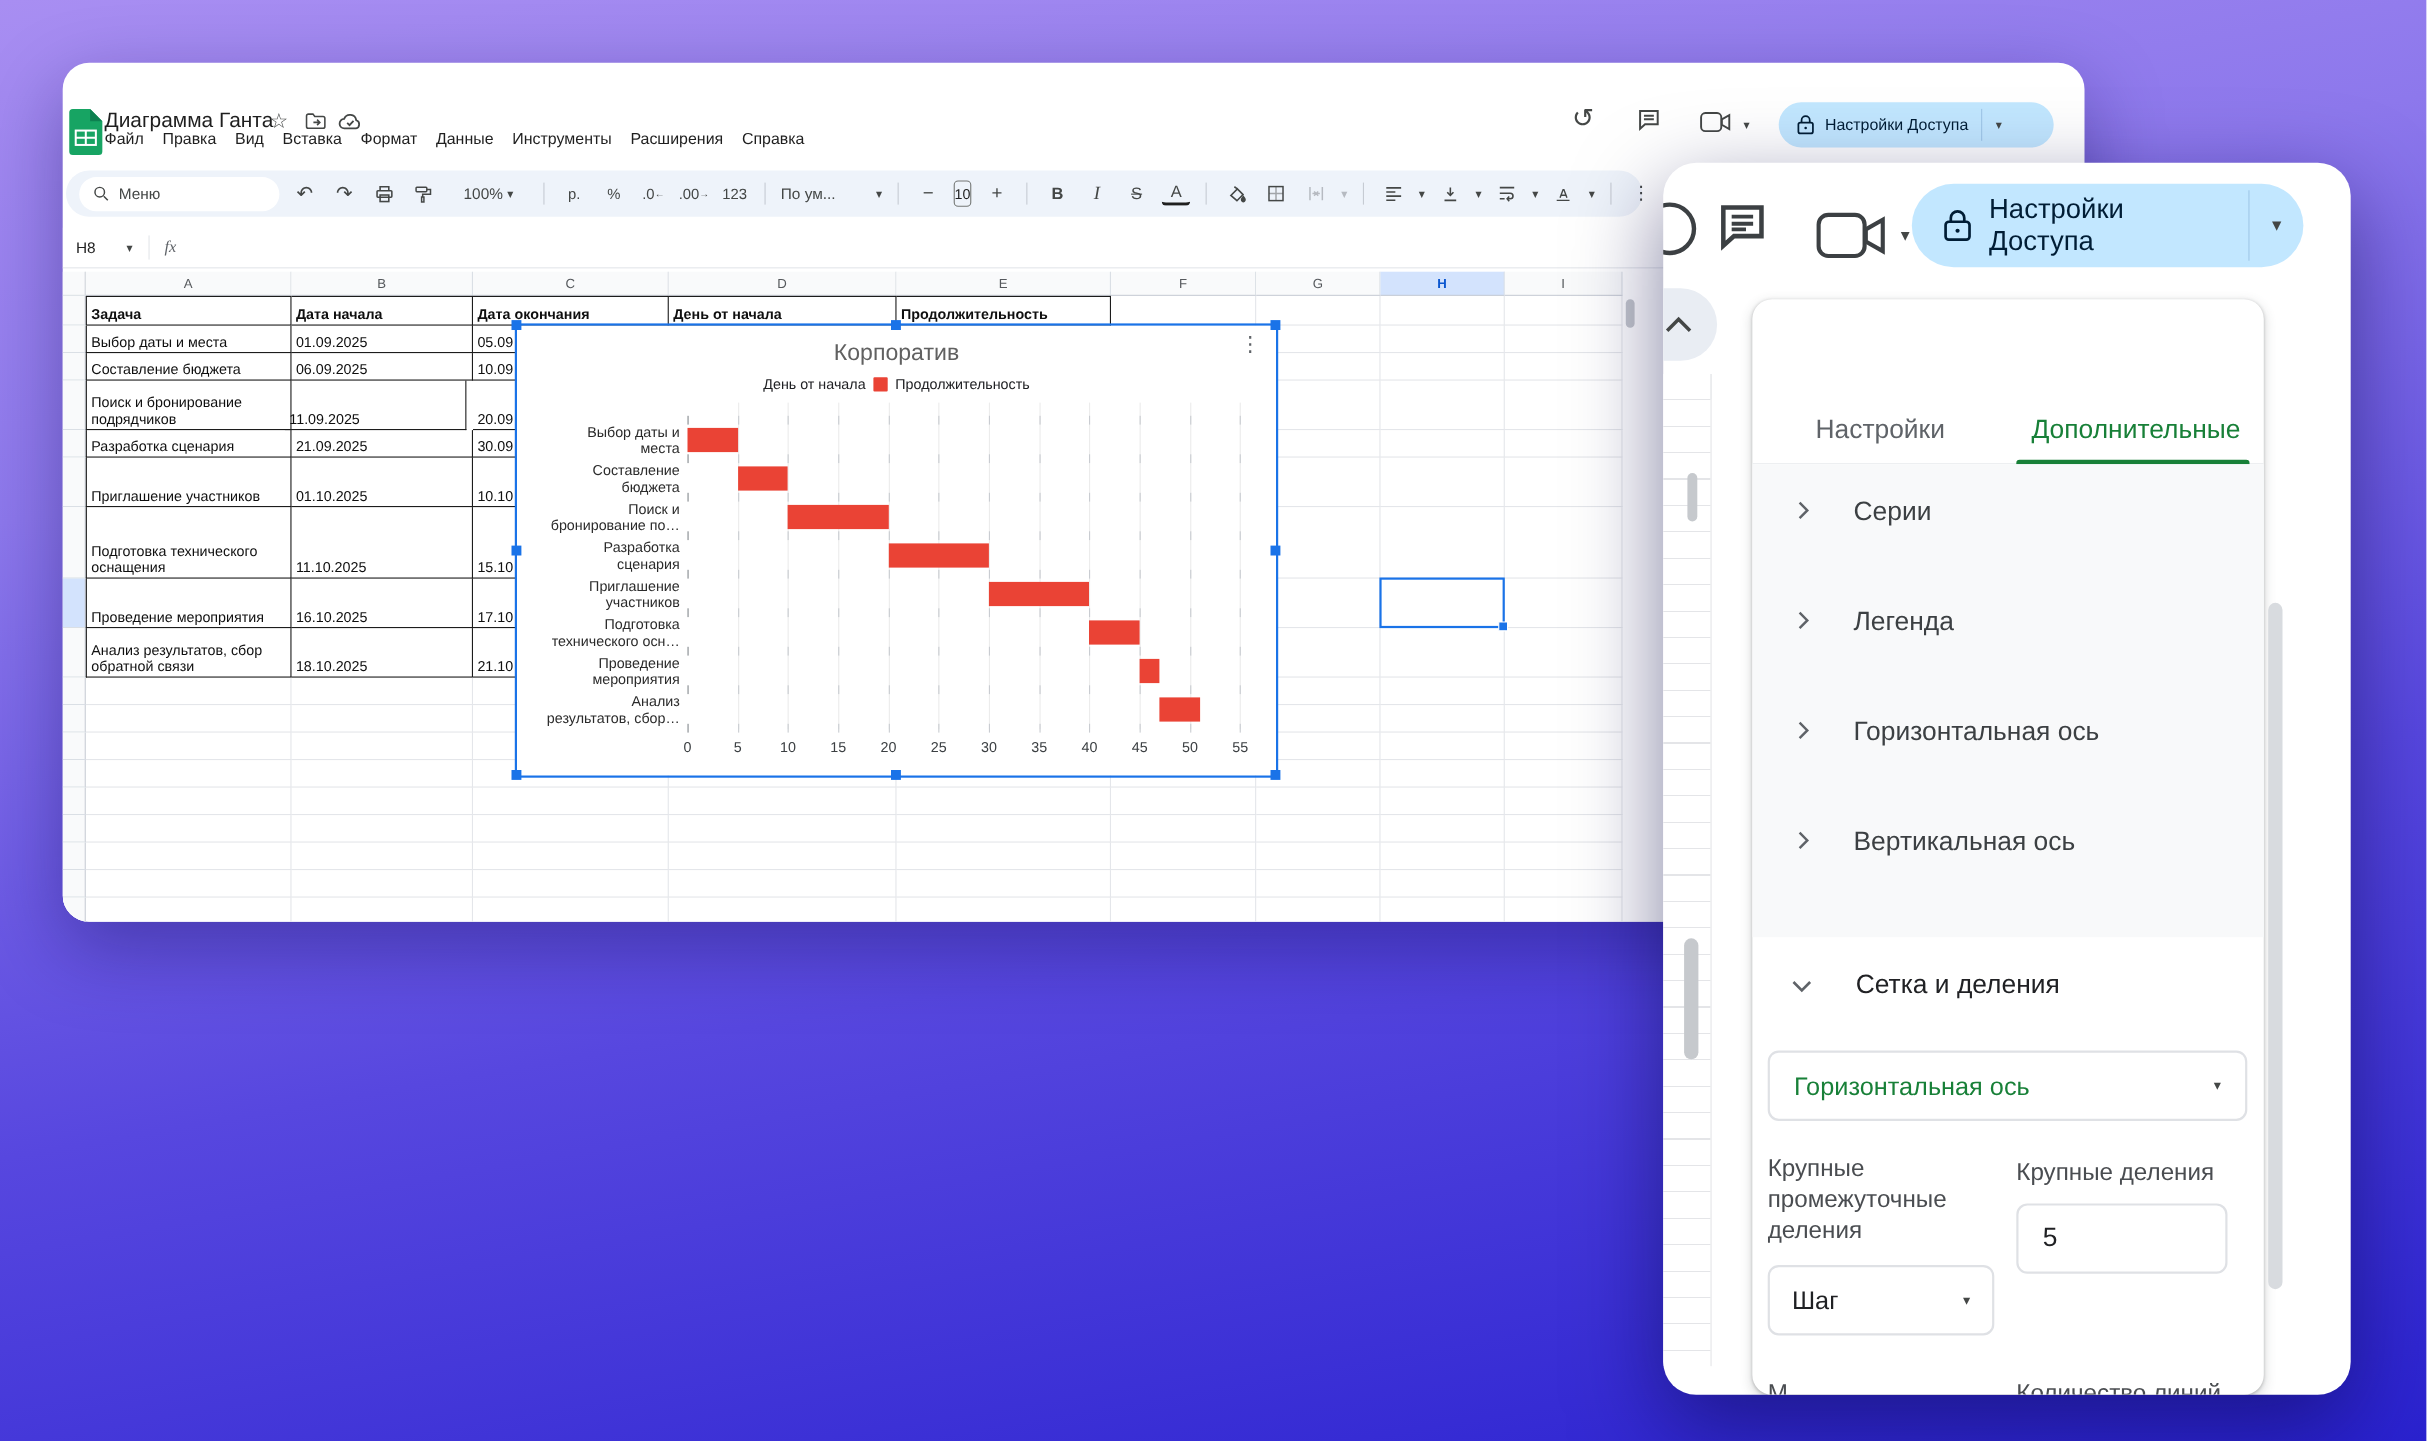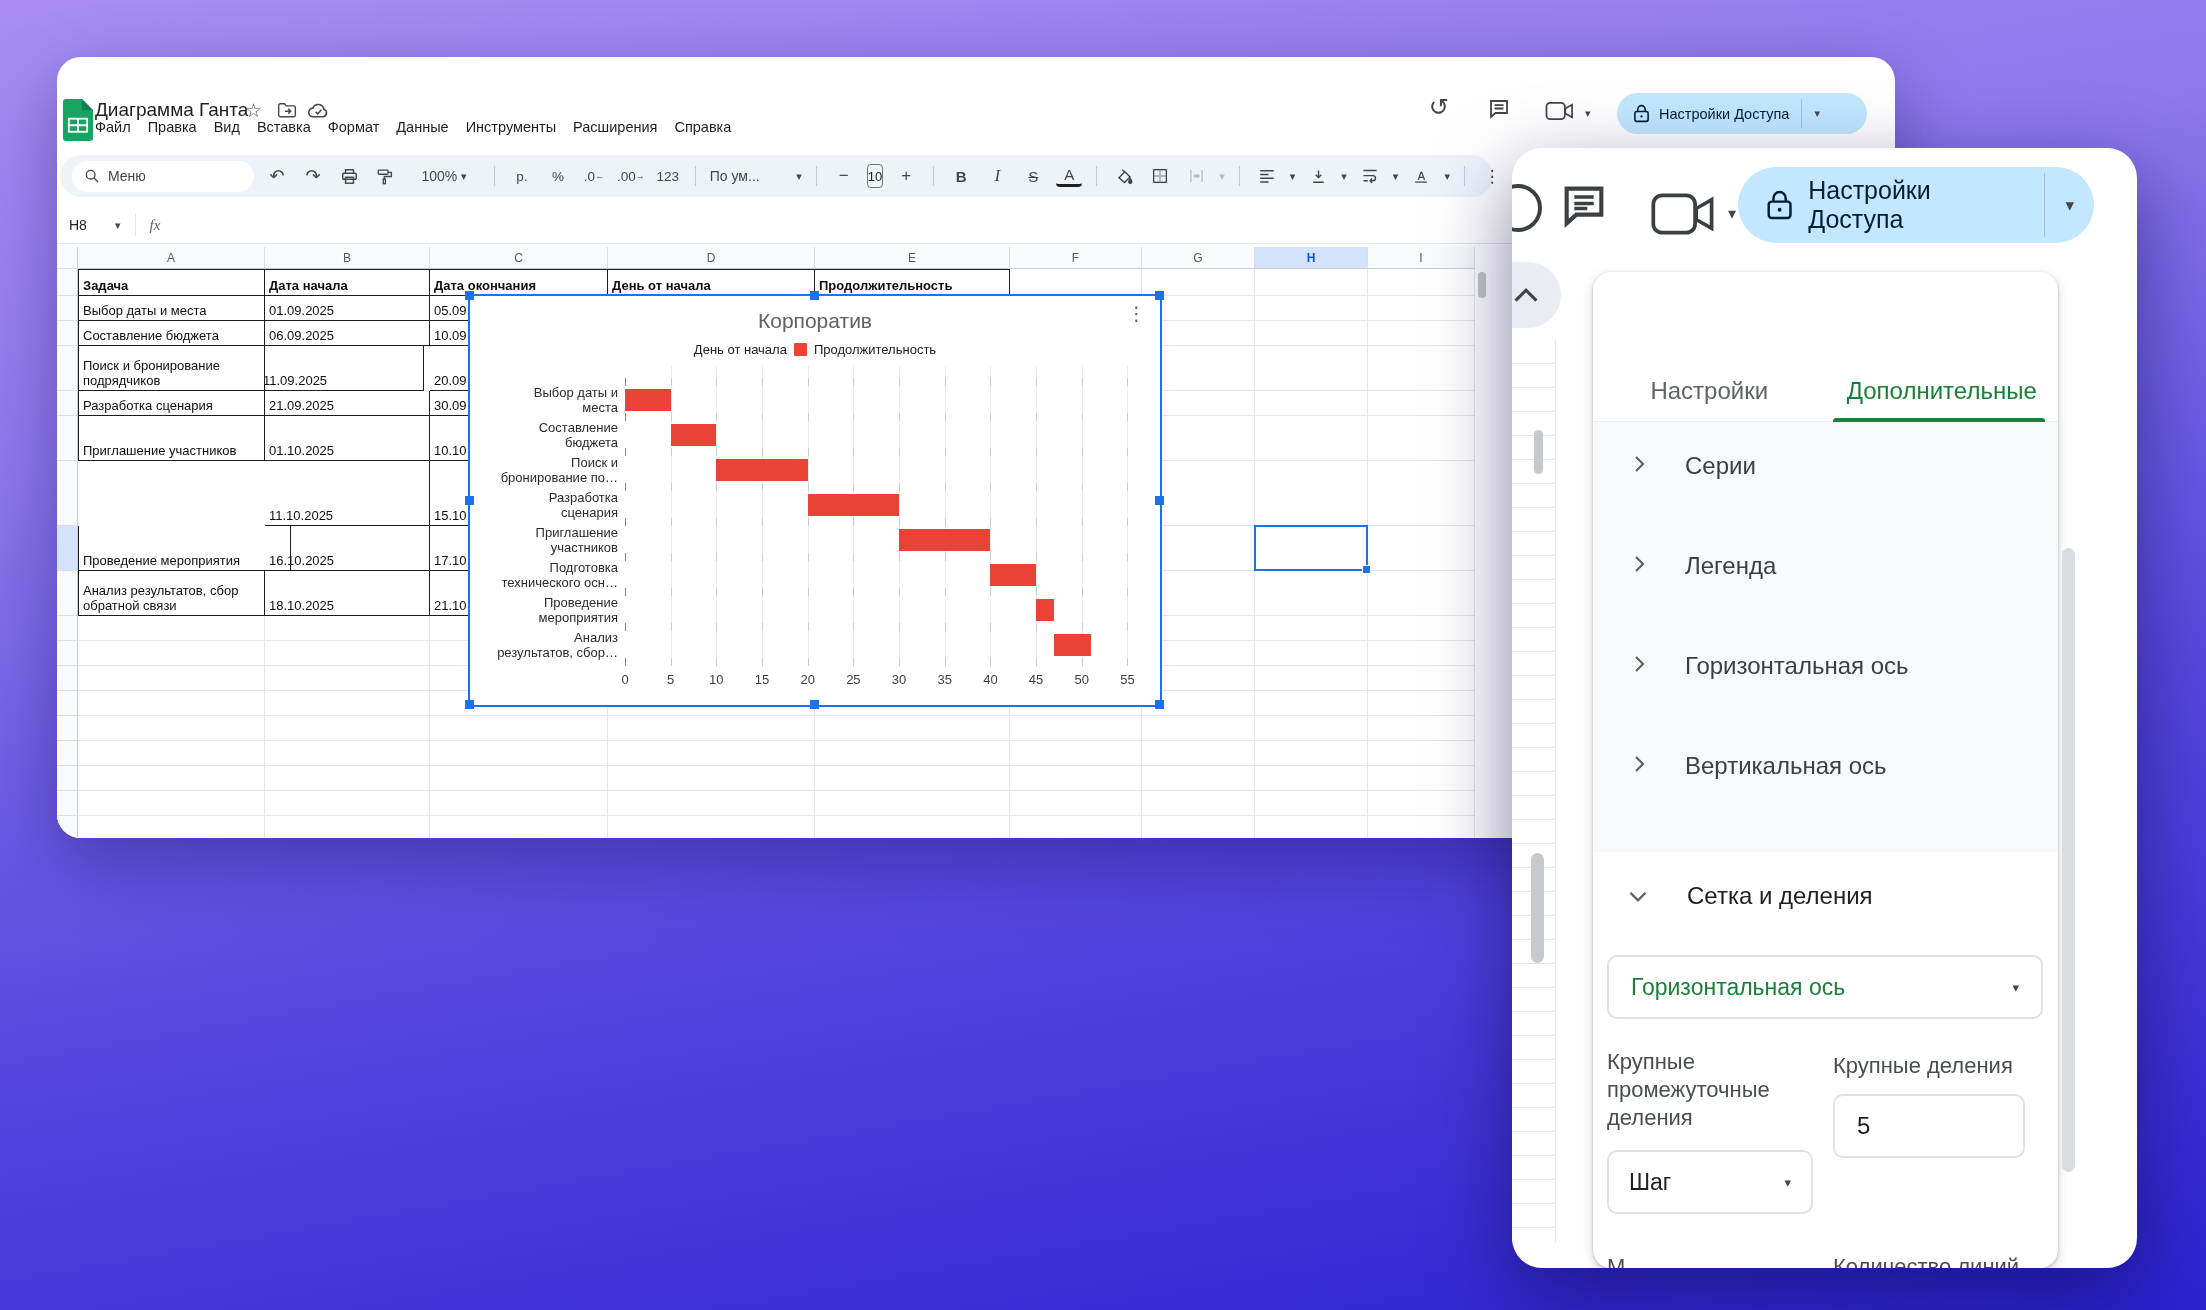--- a/index.html
+++ b/index.html
@@ -341,30 +341,31 @@
         <div class="cell tcell tfirst" style="left: 21px; top: 169px; width: 187px; height: 45px;">Приглашение участников</div>
         <div class="cell tcell" style="left: 208px; top: 169px; width: 165px; height: 45px;">01.10.2025</div>
         <div class="cell tcell" style="left: 373px; top: 169px; width: 178px; height: 45px;">10.10</div>
         <div class="cell tcell" style="left: 551px; top: 169px; width: 207px; height: 45px;"></div>
         <div class="cell tcell" style="left: 758px; top: 169px; width: 195px; height: 45px;"></div>
         <div class="cell gcell" style="left: 953px; top: 169px; width: 132px; height: 45px;"></div>
         <div class="cell gcell" style="left: 1085px; top: 169px; width: 113px; height: 45px;"></div>
         <div class="cell gcell" style="left: 1198px; top: 169px; width: 113px; height: 45px;"></div>
         <div class="cell gcell" style="left: 1311px; top: 169px; width: 107px; height: 45px;"></div>
         <div class="rowhdr" style="left: 0px; top: 214px; width: 21px; height: 65px;"></div>
+        <div class="cell tcell tfirst" style="left: 21px; top: 214px; width: 187px; height: 65px;">Подготовка технического оснащения</div>
         <div class="cell tcell" style="left: 208px; top: 214px; width: 165px; height: 65px;">11.10.2025</div>
         <div class="cell tcell" style="left: 373px; top: 214px; width: 178px; height: 65px;">15.10</div>
         <div class="cell tcell" style="left: 551px; top: 214px; width: 207px; height: 65px;"></div>
         <div class="cell tcell" style="left: 758px; top: 214px; width: 195px; height: 65px;"></div>
         <div class="cell gcell" style="left: 953px; top: 214px; width: 132px; height: 65px;"></div>
         <div class="cell gcell" style="left: 1085px; top: 214px; width: 113px; height: 65px;"></div>
         <div class="cell gcell" style="left: 1198px; top: 214px; width: 113px; height: 65px;"></div>
         <div class="cell gcell" style="left: 1311px; top: 214px; width: 107px; height: 65px;"></div>
         <div class="rowhdr sel" style="left: 0px; top: 279px; width: 21px; height: 45px;"></div>
-        <div class="cell tcell tfirst" style="left: 21px; top: 279px; width: 213px; height: 45px;">Проведение мероприятия</div>
+        <div class="cell tcell tfirst" style="left: 21px; top: 279px; width: 187px; height: 45px;">Проведение мероприятия</div>
         <div class="cell tcell" style="left: 208px; top: 279px; width: 165px; height: 45px;">16.10.2025</div>
         <div class="cell tcell" style="left: 373px; top: 279px; width: 178px; height: 45px;">17.10</div>
         <div class="cell tcell" style="left: 551px; top: 279px; width: 207px; height: 45px;"></div>
         <div class="cell tcell" style="left: 758px; top: 279px; width: 195px; height: 45px;"></div>
         <div class="cell gcell" style="left: 953px; top: 279px; width: 132px; height: 45px;"></div>
         <div class="cell gcell" style="left: 1085px; top: 279px; width: 113px; height: 45px;"></div>
         <div class="cell gcell" style="left: 1198px; top: 279px; width: 113px; height: 45px;"></div>
         <div class="cell gcell" style="left: 1311px; top: 279px; width: 107px; height: 45px;"></div>
         <div class="rowhdr" style="left: 0px; top: 324px; width: 21px; height: 45px;"></div>
         <div class="cell tcell tfirst" style="left: 21px; top: 324px; width: 187px; height: 45px;">Анализ результатов, сбор обратной связи</div>

